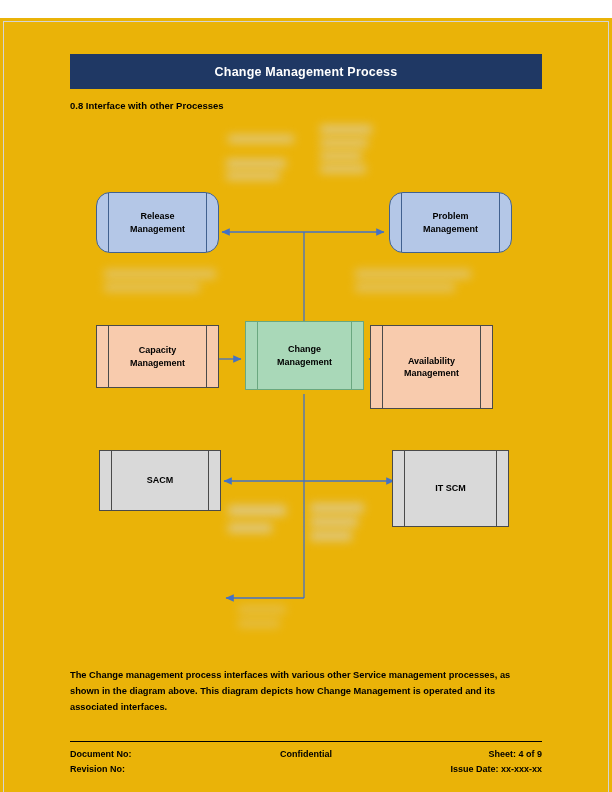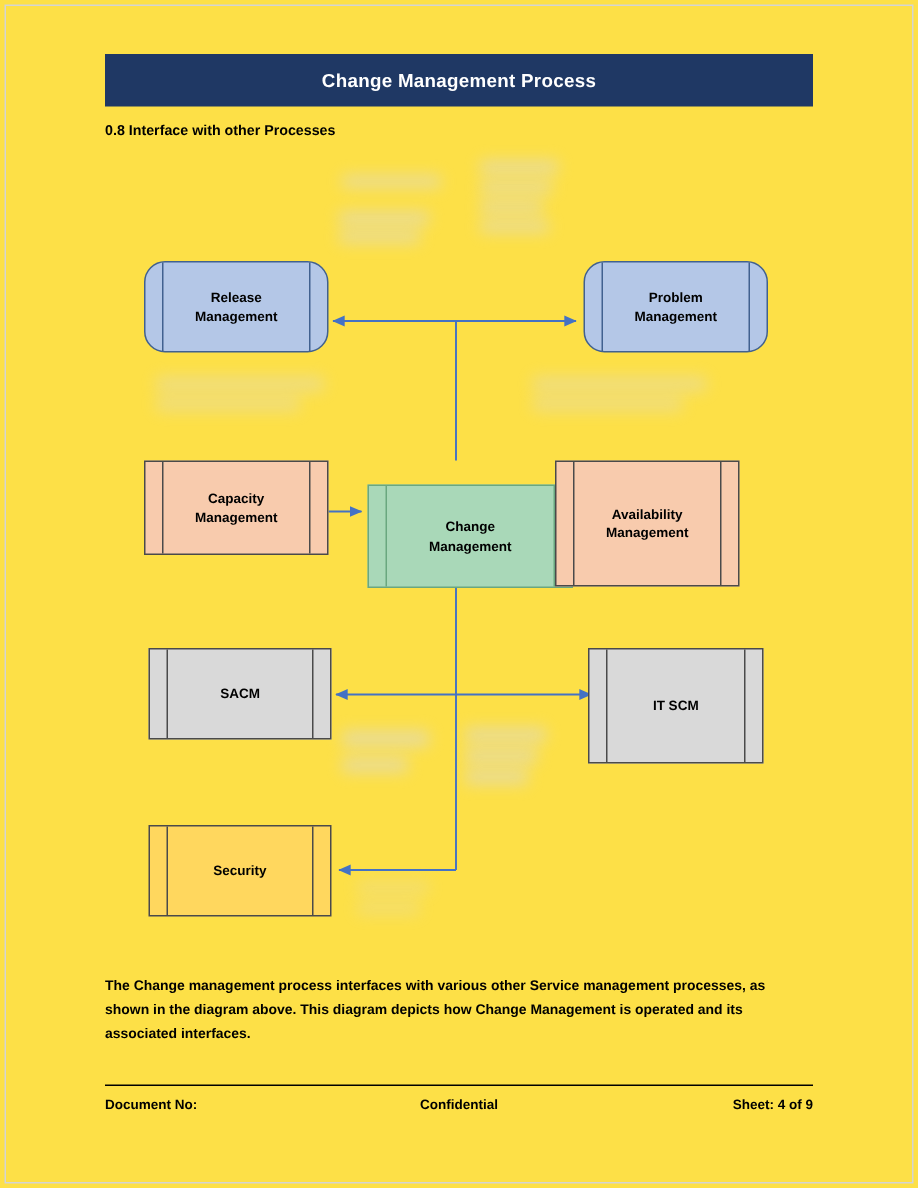--- a/index.html
+++ b/index.html
@@ -13,21 +13,22 @@
     font-family: "Liberation Sans", sans-serif;
     color: #000000;
     position: relative;
     overflow: hidden;
   }
 
   
   .page {
     position: absolute;
     inset: 0;
-    background: #fde047;
+    background: #eab308;
+    margin-top: 18px;
   }
   .page-border {
     position: absolute;
     left: 3px; top: 3px;
     width: 606px; height: 786px;
     border: 1px solid #d4d4d4;
     box-sizing: border-box;
     pointer-events: none;
   }
 
@@ -236,21 +237,21 @@
       <span class="band-right"></span>
       <span class="node-label">Problem<br>Management</span>
     </div>
 
     <div class="node peach" style="left:96px; top:212px; width:123px; height:63px;">
       <span class="band-left"></span>
       <span class="band-right"></span>
       <span class="node-label">Capacity<br>Management</span>
     </div>
 
-    <div class="node green" style="left:245px; top:228px; width:137px; height:69px;">
+    <div class="node green" style="left:245px; top:208px; width:119px; height:69px;">
       <span class="band-left"></span>
       <span class="band-right"></span>
       <span class="node-label">Change<br>Management</span>
     </div>
 
     <div class="node peach" style="left:370px; top:212px; width:123px; height:84px;">
       <span class="band-left"></span>
       <span class="band-right"></span>
       <span class="node-label">Availability<br>Management</span>
     </div>
@@ -260,32 +261,31 @@
       <span class="band-right"></span>
       <span class="node-label">SACM</span>
     </div>
 
     <div class="node grey" style="left:392px; top:337px; width:117px; height:77px;">
       <span class="band-left"></span>
       <span class="band-right"></span>
       <span class="node-label">IT SCM</span>
     </div>
 
-    <div class="node yellow" style="left:99px; top:455px; width:122px; height:61px;">
-      <span class="band-left"></span>
-      <span class="band-right"></span>
-      <span class="node-label">Security</span>
-    </div>
 
   </div>
 
   <div class="body-text">The Change management process interfaces with various other Service management processes, as shown in the diagram above. This diagram depicts how Change Management is operated and its associated interfaces.</div>
 
   <div class="footer-rule"></div>
   <div class="footer">
     <div class="footer-row">
       <span class="f-left">Document No:</span>
       <span class="f-center">Confidential</span>
       <span class="f-right">Sheet: 4 of 9</span>
     </div>
+    <div class="footer-row">
+      <span class="f-left">Revision No:</span>
+      <span class="f-right">Issue Date: xx-xxx-xx</span>
+    </div>
   </div>
 
 </div>
 
 </body></html>

